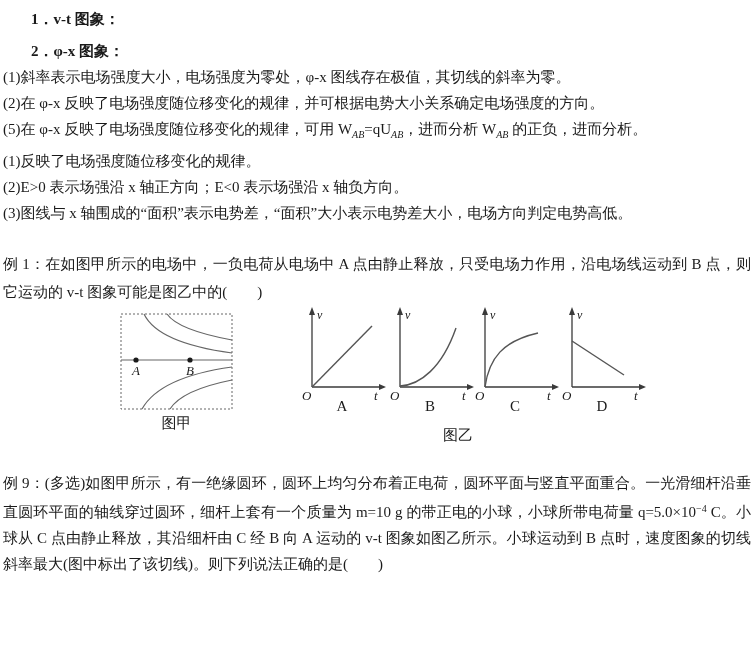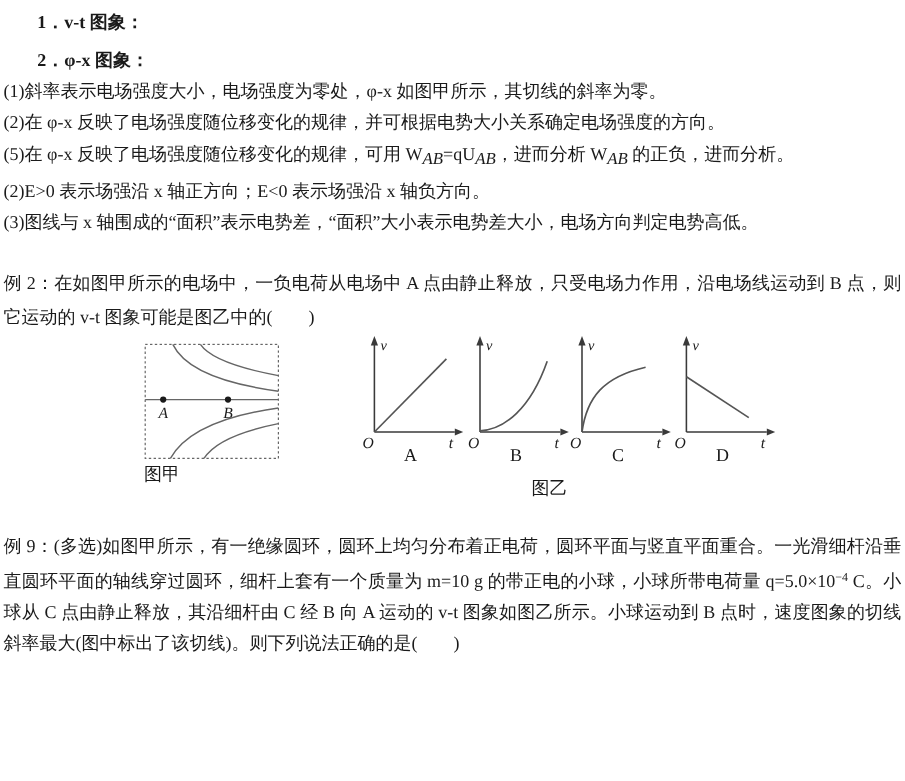--- a/index.html
+++ b/index.html
@@ -6,53 +6,54 @@
   body{
     width:754px;height:651px;overflow:hidden;background:#ffffff;color:#1a1a1a;
     font-family:"Liberation Serif","DejaVu Serif",serif;font-size:15px;
   }
   .doc{padding:6px 3px 0 3px;}
   p{margin:0;line-height:26px;text-align:justify;}
   .head{font-weight:bold;text-indent:28px;}
   .mt{margin-top:6px;}
   .ind{text-indent:33px;}
   .i{}
-  .sub{font-size:14px;font-style:italic;vertical-align:-4px;}
+  .sub{font-size:10px;font-style:italic;vertical-align:-4px;}
   .sup{font-size:10px;vertical-align:5px;}
   .ex8{margin-top:24px;line-height:28px;}
   .ex9{margin-top:34px;line-height:26px;}
   .figures{position:relative;margin-top:0;height:130px;}
   .fig-jia{position:absolute;left:117px;top:7px;width:113px;}
-  .cap{margin-top:6px;text-align:left;font-size:15px;line-height:15px;}
+  .cap{margin-top:6px;text-align:center;font-size:15px;line-height:15px;}
   .graph{position:absolute;top:0;}
   .g-a{left:297px;} .g-b{left:385px;} .g-c{left:470px;} .g-d{left:557px;}
   .cap-yi{position:absolute;left:395px;top:122px;width:120px;text-align:center;font-size:15px;line-height:15px;}
   svg{display:block;}
   svg text{font-family:"Liberation Serif","DejaVu Serif",serif;fill:#1a1a1a;}
   .ax{stroke:#3a3a3a;stroke-width:1.3;fill:none;}
   .cv{stroke:#555;stroke-width:1.4;fill:none;}
   .fl{stroke:#666;stroke-width:1.2;fill:none;}
   .arrow{fill:#3a3a3a;}
 </style>
 </head>
 <body>
 
 <div class="doc">
 
   <p class="head"><span>1．</span><span class="i">v-t</span><span> 图象：</span></p>
 
   <p class="head mt"><span>2．</span><span class="i">φ-x</span><span> 图象：</span></p>
-  <p><span>(1)斜率表示电场强度大小，电场强度为零处，</span><span class="i">φ-x</span><span> 如图甲所示，其切线的斜率为零。</span></p>
+  <p><span>(1)斜率表示电场强度大小，电场强度为零处，</span><span class="i">φ-x</span><span> 图线存在极值，其切线的斜率为零。</span></p>
   <p><span>(2)在 </span><span class="i">φ-x</span><span> 反映了电场强度随位移变化的规律，并可根据电势大小关系确定电场强度的方向。</span></p>
   <p><span>(5)在 </span><span class="i">φ-x</span><span> 反映了电场强度随位移变化的规律，可用 </span><span class="i">W</span><span class="sub">AB</span><span>=</span><span class="i">qU</span><span class="sub">AB</span><span>，进而分析 </span><span class="i">W</span><span class="sub">AB</span><span> 的正负，进而分析。</span></p>
 
+  <p><span>(1)反映了电场强度随位移变化的规律。</span></p>
   <p><span>(2)</span><span class="i">E</span><span>&gt;0 表示场强沿 </span><span class="i">x</span><span> 轴正方向；</span><span class="i">E</span><span>&lt;0 表示场强沿 </span><span class="i">x</span><span> 轴负方向。</span></p>
   <p><span>(3)图线与 </span><span class="i">x</span><span> 轴围成的“面积”表示电势差，“面积”大小表示电势差大小，电场方向判定电势高低。</span></p>
 
-  <p class="ex8"><span>例 2：在如图甲所示的电场中，一负电荷从电场中 A 点由静止释放，只受电场力作用，沿电场线运动到 B 点，则它运动的 v-t 图象可能是图乙中的(　　)</span></p>
+  <p class="ex8"><span>例 1：在如图甲所示的电场中，一负电荷从电场中 A 点由静止释放，只受电场力作用，沿电场线运动到 B 点，则它运动的 v-t 图象可能是图乙中的(　　)</span></p>
 
   <div class="figures">
 
     <div class="fig-jia">
       <svg width="113" height="97" viewBox="0 0 113 97">
         <rect x="1" y="1" width="111" height="95" fill="none" stroke="#666" stroke-width="1" stroke-dasharray="2 2"></rect>
         <line x1="1" y1="47" x2="112" y2="47" class="fl"></line>
         <path d="M24,1 Q38,30 112,40" class="fl"></path>
         <path d="M47,1 Q58,17 112,27" class="fl"></path>
         <path d="M22,96 Q40,64 112,54" class="fl"></path>

